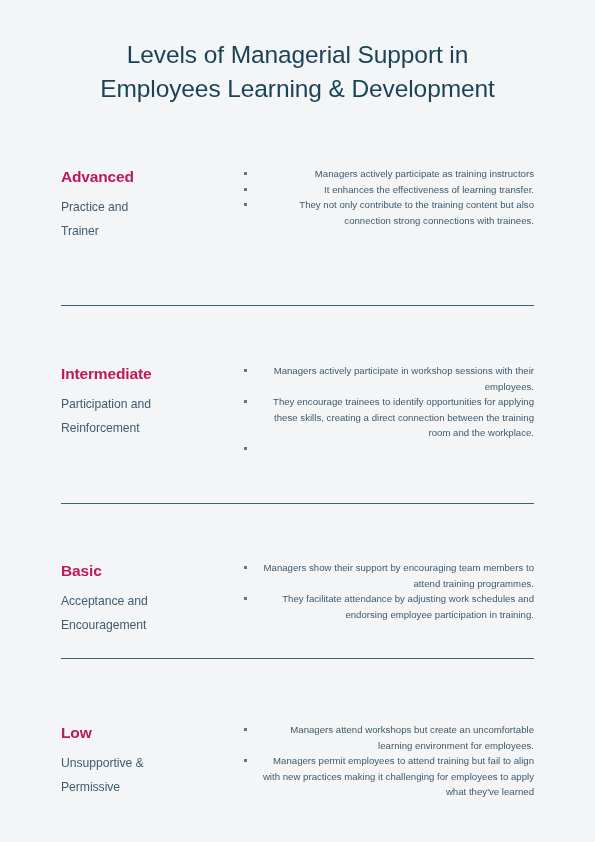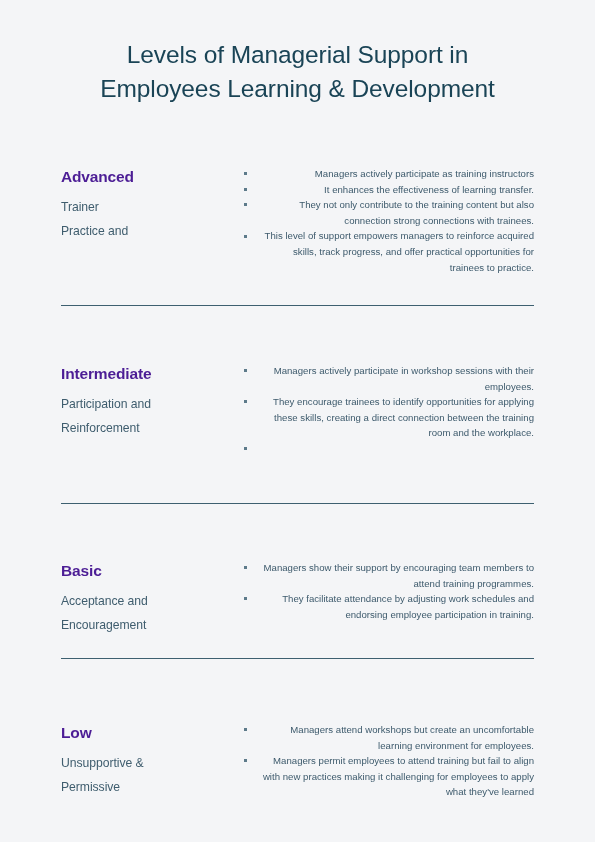--- a/index.html
+++ b/index.html
@@ -59,21 +59,21 @@
 
   .sec-left {
     width: 182px;
     flex: 0 0 182px;
     padding-top: 18px;
     box-sizing: border-box;
   }
 
   .sec-heading {
     display: block;
-    color: #4c1d95;
+    color: #be185d;
     font-size: 15.5px;
     font-weight: 700;
     letter-spacing: -0.15px;
     line-height: 18px;
     margin-bottom: 9px;
   }
 
   .sec-sub {
     display: block;
     color: #3f5d6e;
@@ -138,29 +138,28 @@
   <div class="title-block">
     <span class="title-line">Levels of Managerial Support in</span>
     <span class="title-line">Employees Learning &amp; Development</span>
   </div>
 
   <div class="sections">
 
     <div class="section sec-1">
       <div class="sec-left">
         <span class="sec-heading">Advanced</span>
+        <span class="sec-sub">Practice and</span>
         <span class="sec-sub">Trainer</span>
-        <span class="sec-sub">Practice and</span>
       </div>
       <div class="sec-right">
         <ul class="bullets">
           <li><span class="bullet-mark"></span><span>Managers actively participate as training instructors</span></li>
           <li><span class="bullet-mark"></span><span>It enhances the effectiveness of learning transfer.</span></li>
           <li><span class="bullet-mark"></span><span>They not only contribute to the training content but also connection strong connections with trainees.</span></li>
-          <li><span class="bullet-mark"></span><span>This level of support empowers managers to reinforce acquired skills, track progress, and offer practical opportunities for trainees to practice.</span></li>
         </ul>
       </div>
     </div>
 
     <div class="divider" style="top:155px"></div>
 
     <div class="section sec-2" style="margin-top:42px">
       <div class="sec-left">
         <span class="sec-heading">Intermediate</span>
         <span class="sec-sub">Participation and</span>

